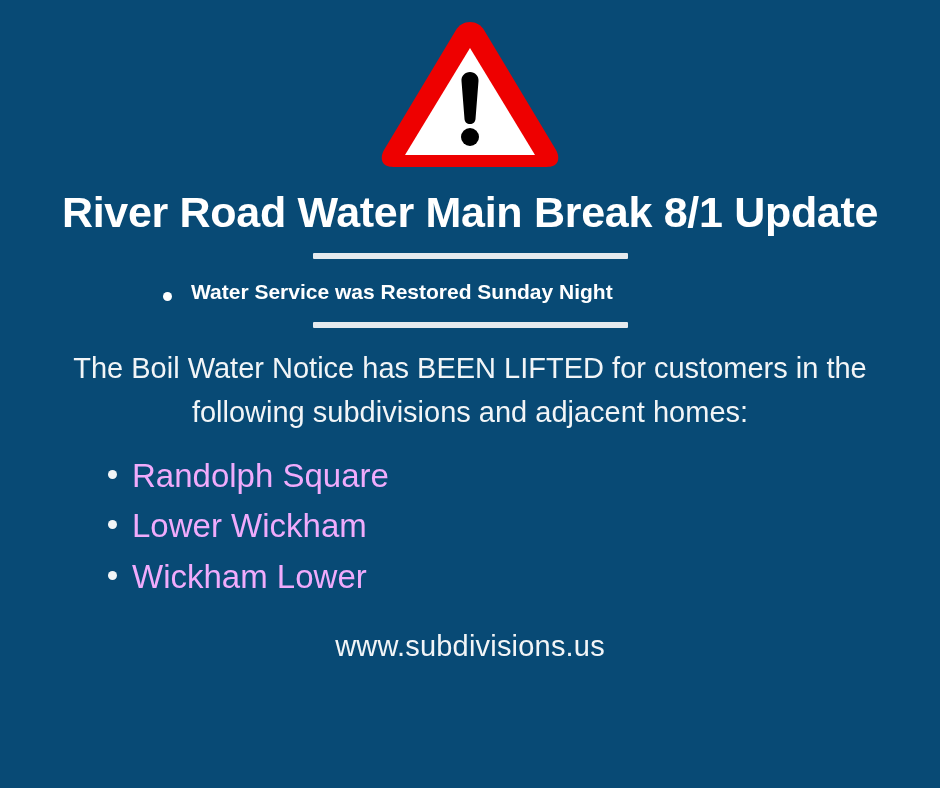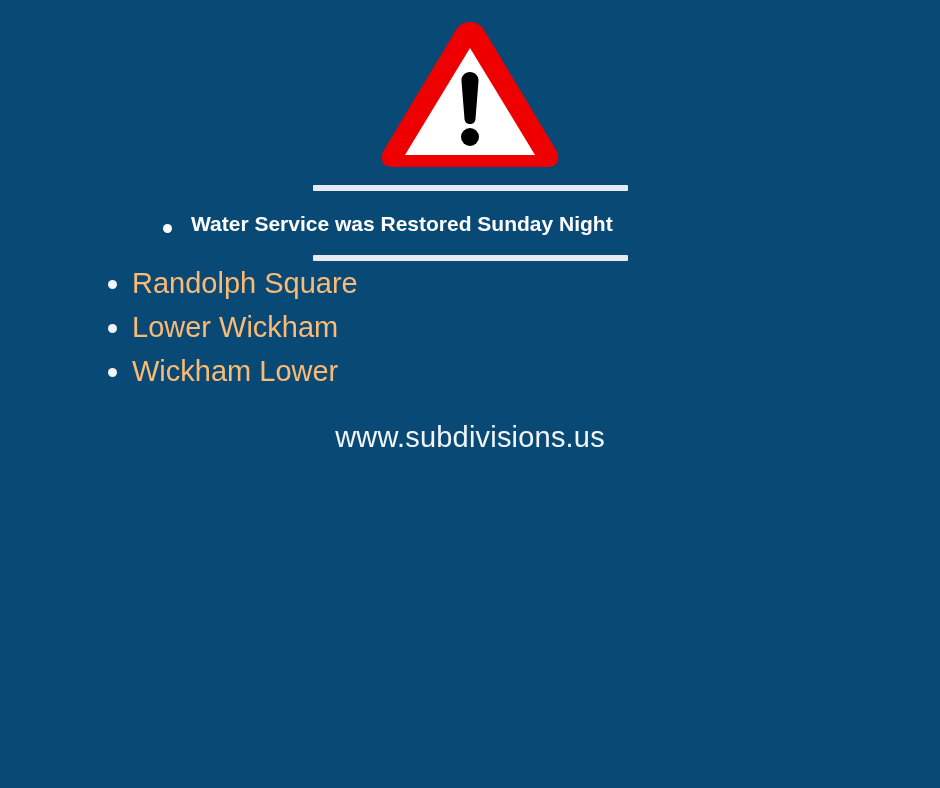--- a/index.html
+++ b/index.html
@@ -102,25 +102,25 @@
     text-align: center;
     color: #F2F5F7;
     font-size: 29px;
     font-weight: normal;
     line-height: 1.52;
   }
 
   
   .subdivision-list {
     list-style: none;
-    margin: 0 0 0 0;
+    margin: 17px 0 0 0;
     padding: 0;
     width: 880px;
-    color: #fdba74;
-    font-size: 29px;
+    color: #f0abfc;
+    font-size: 33px;
     font-weight: normal;
     line-height: 1.52;
   }
   .subdivision-list li {
     position: relative;
     padding-left: 24px;
     margin: 0 0 0 78px;
     text-align: left;
   }
   .subdivision-list li::before {
@@ -152,29 +152,31 @@
 
   <div class="warning-icon-wrap">
     <svg viewBox="0 0 180 150" xmlns="http://www.w3.org/2000/svg">
       <path d="M90 4 C96 4 101 7 104 12 L176 132 C179 137 179 143 176 146 C173 149 168 149 163 149 L17 149 C12 149 7 149 4 146 C1 143 1 137 4 132 L76 12 C79 7 84 4 90 4 Z" fill="#EE0000"></path>
       <path d="M90 30 L155 137 L25 137 Z" fill="#FFFFFF"></path>
       <path d="M90 54 C95 54 99 58 98.5 63 L95.5 101 C95.3 104 93 106 90 106 C87 106 84.7 104 84.5 101 L81.5 63 C81 58 85 54 90 54 Z" fill="#000000"></path>
       <circle cx="90" cy="119" r="9" fill="#000000"></circle>
     </svg>
   </div>
 
+  <h1 class="headline">River Road Water Main Break 8/1 Update</h1>
 
   <div class="divider"></div>
 
   <ul class="highlight-list">
     <li>Water Service was Restored Sunday Night</li>
   </ul>
 
   <div class="divider second"></div>
 
+  <p class="body-copy">The Boil Water Notice has BEEN LIFTED for customers in the following subdivisions and adjacent homes:</p>
 
   <ul class="subdivision-list">
     <li>Randolph Square</li>
     <li>Lower Wickham</li>
     <li>Wickham Lower</li>
   </ul>
 
   <div class="footer-url">www.subdivisions.us</div>
 
 </div>

